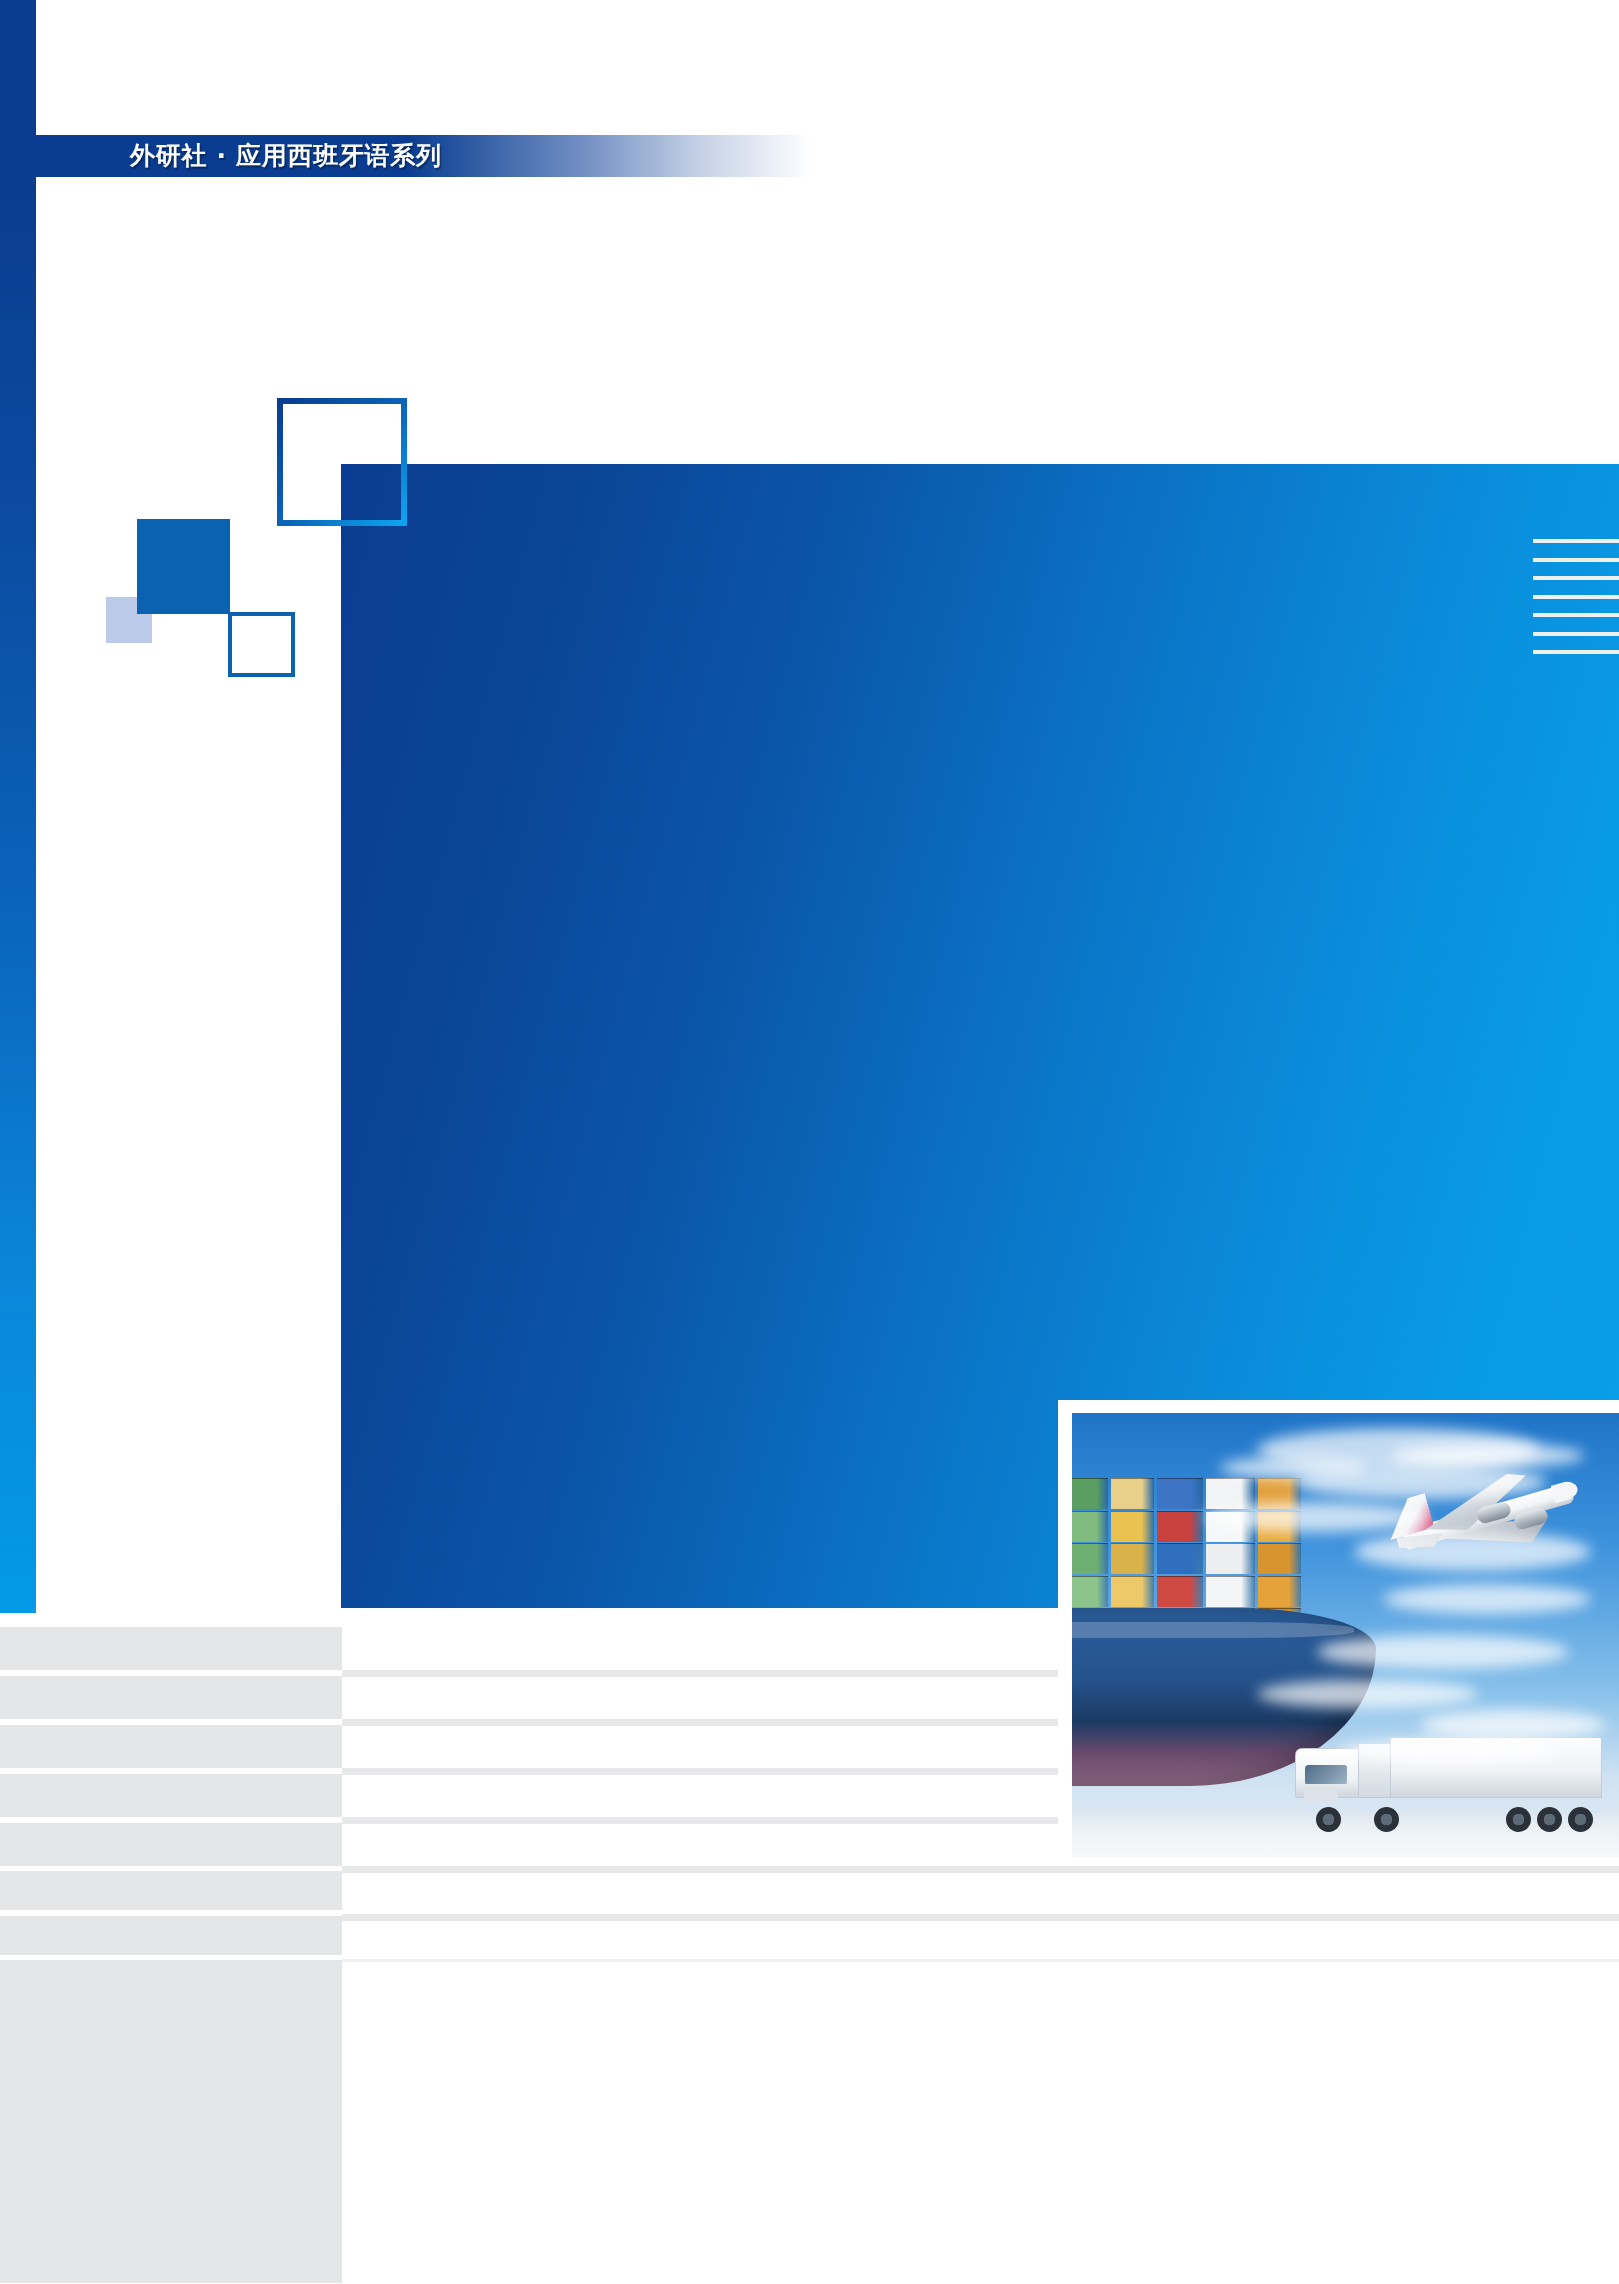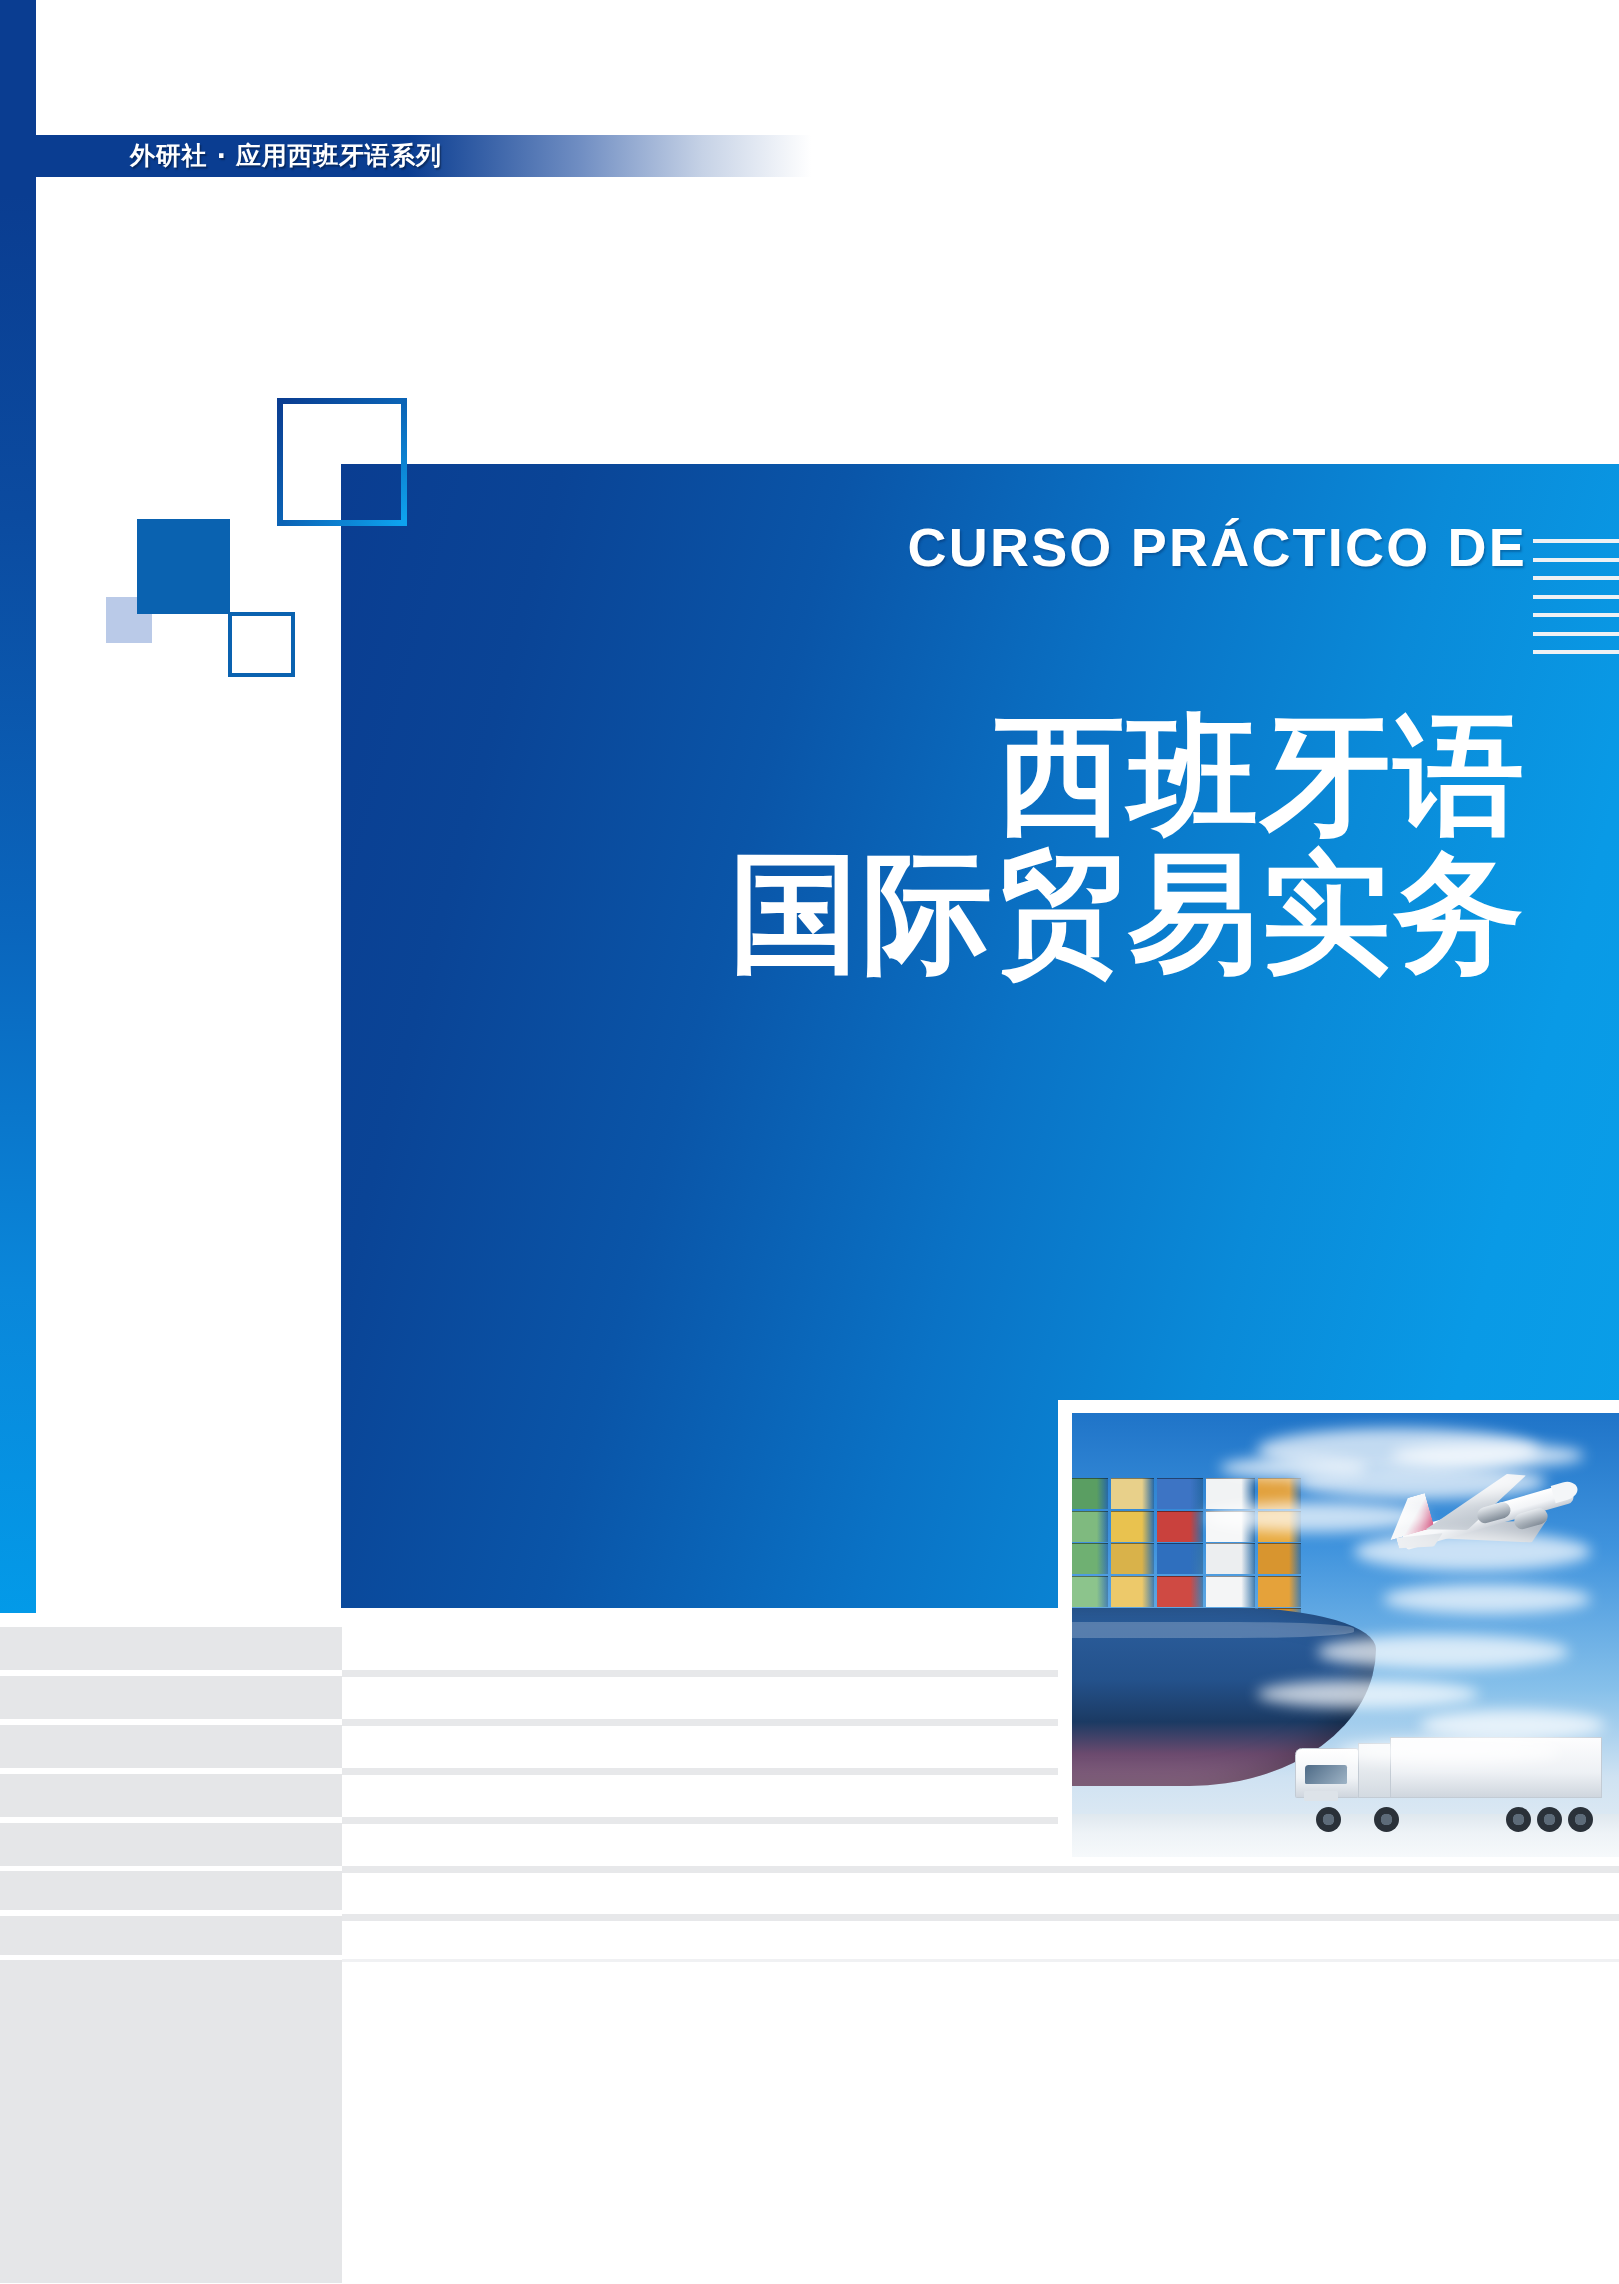--- a/index.html
+++ b/index.html
@@ -312,27 +312,22 @@
       <div class="rule" style="top: 0px;"></div>
       <div class="rule" style="top: 18.5px;"></div>
       <div class="rule" style="top: 37px;"></div>
       <div class="rule" style="top: 56px;"></div>
       <div class="rule" style="top: 74px;"></div>
       <div class="rule" style="top: 93px;"></div>
       <div class="rule" style="top: 111px;"></div>
     </div>
 
   <div class="es-title">
-    <span class="es-line">CURSO PRÁCTICO DE</span>
   </div>
 
-  <div class="cn-title">
-    <span class="cn-line">西班牙语</span>
-    <span class="cn-line">国际贸易实务</span>
-  </div>
 
 
   <div class="photo-frame">
     <div class="photo" id="photo">
       <div class="ground"></div>
 
       <div class="stack" id="stack">
           <div class="ctr" style="left: 0px; top: 0px; width: 40px; height: 31px; background: linear-gradient(to right, rgb(90, 158, 98) 0%, rgb(90, 158, 98) 72%, rgba(0, 0, 0, 0.22) 100%);"></div>
           <div class="ctr" style="left: 43px; top: 0px; width: 43px; height: 31px; background: linear-gradient(to right, rgb(232, 208, 138) 0%, rgb(232, 208, 138) 72%, rgba(0, 0, 0, 0.22) 100%);"></div>
           <div class="ctr" style="left: 89px; top: 0px; width: 46px; height: 31px; background: linear-gradient(to right, rgb(61, 116, 196) 0%, rgb(61, 116, 196) 72%, rgba(0, 0, 0, 0.22) 100%);"></div>

